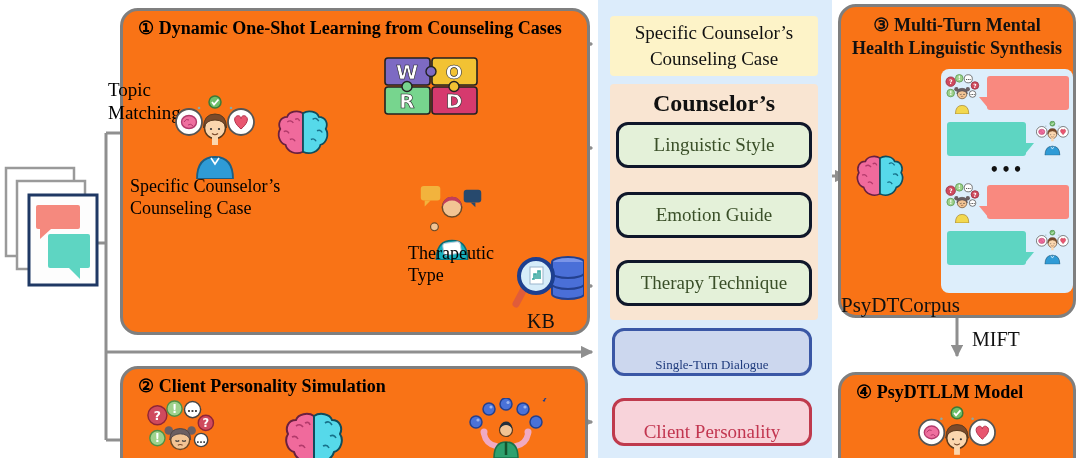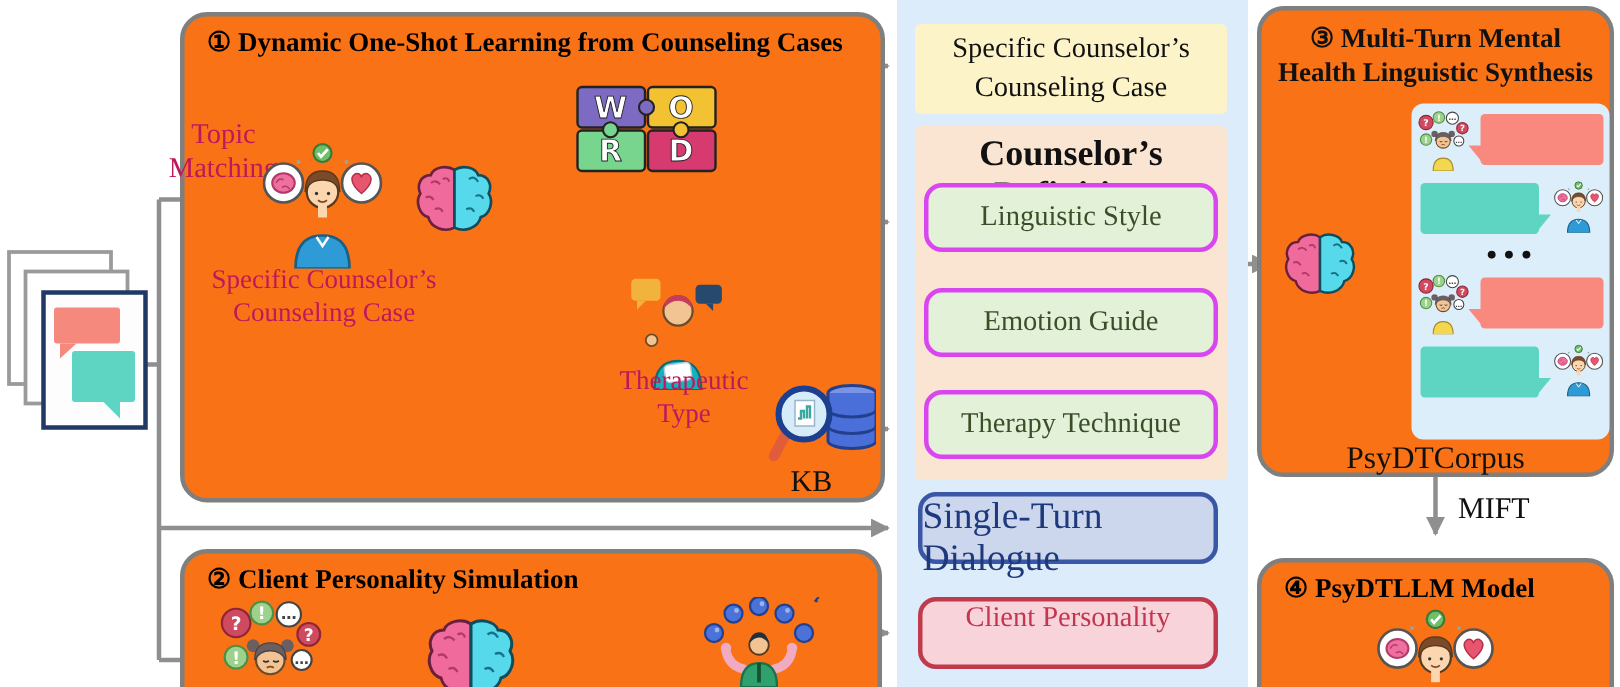--- a/index.html
+++ b/index.html
@@ -10,41 +10,41 @@
   svg.wires{position:absolute;left:0;top:0;pointer-events:none;}
   
   .obox{position:absolute;border:3px solid #7f7f7f;border-radius:18px;background:#f97316;}
   .obox .otitle{position:absolute;left:15px;top:6px;font-weight:bold;font-size:18px;white-space:nowrap;color:#000;}
   
   .panel-mid{position:absolute;left:598px;top:0;width:234px;height:458px;background:#dcecfb;}
   .case-box{position:absolute;left:12px;top:16px;width:208px;height:60px;background:#fdf3c8;border-radius:4px;
             display:flex;flex-direction:column;align-items:center;justify-content:center;font-size:19px;line-height:1.35;}
   .def-panel{position:absolute;left:12px;top:84px;width:208px;height:236px;background:#f9e5d2;border-radius:4px;}
   .def-title{position:absolute;left:0;top:6px;width:100%;text-align:center;font-weight:bold;font-size:24px;}
-  .gbox{position:absolute;left:6px;width:196px;height:46px;background:#e4f1d9;border:3px solid #d946ef;border-radius:12px;
+  .gbox{position:absolute;left:6px;width:196px;height:46px;background:#e4f1d9;border:3px solid #0f172a;border-radius:12px;
         display:flex;align-items:center;justify-content:center;font-size:19px;color:#3a4f28;}
   .g1{top:38px}.g2{top:108px}.g3{top:176px}
   .blue-box{position:absolute;left:14px;top:328px;width:200px;height:48px;background:#ccd7ee;border:3px solid #3a57a5;border-radius:12px;
-        display:flex;align-items:flex-start;justify-content:center;font-size:25px;color:#1e3a7c;}
+        display:flex;align-items:flex-end;justify-content:center;font-size:13px;color:#1e3a7c;}
   .red-box{position:absolute;left:14px;top:398px;width:200px;height:48px;background:#f8d3da;border:3px solid #bf3a4d;border-radius:12px;
-        display:flex;align-items:flex-start;justify-content:center;font-size:19px;color:#c23650;}
+        display:flex;align-items:flex-end;justify-content:center;font-size:19px;color:#c23650;}
   
-  .lbl{position:absolute;text-align:center;font-size:18px;line-height:1.22;color:#be185d;}
+  .lbl{position:absolute;text-align:left;font-size:18px;line-height:1.22;color:#000000;}
   
   .b3title{position:absolute;left:0;top:7px;width:100%;text-align:center;font-weight:bold;font-size:18px;line-height:1.25;white-space:nowrap;}
   .chatpanel{position:absolute;left:100px;top:62px;width:132px;height:224px;background:#ddeefb;border-radius:8px;
              padding:5px 4px 4px 4px;display:flex;flex-direction:column;gap:5px;}
   .crow{display:flex;align-items:flex-start;height:40px;}
   .bubble{position:relative;border-radius:3px;height:34px;}
   .bubble.salmon{background:#f9897f;flex:1;margin-left:4px;margin-top:2px;}
   .bubble.salmon::after{content:"";position:absolute;left:-8px;bottom:2px;border-top:11px solid #f9897f;border-left:9px solid transparent;}
   .bubble.teal{background:#5ed5c2;width:82px;margin-left:2px;margin-top:3px;}
   .bubble.teal::after{content:"";position:absolute;right:-8px;bottom:2px;border-top:11px solid #5ed5c2;border-right:9px solid transparent;}
   .dotsrow{height:14px;text-align:center;font-weight:bold;font-size:15px;letter-spacing:2px;line-height:12px;font-family:"DejaVu Sans",sans-serif;}
-  .corpus{position:absolute;left:0;top:286px;width:100%;text-align:center;font-size:21px;}
+  .corpus{position:absolute;left:0;top:286px;width:100%;font-size:21px;}
   .mift{position:absolute;left:972px;top:328px;font-size:20px;}
   .kb{position:absolute;left:524px;top:310px;font-size:20px;}
   .wordtxt{font-family:"DejaVu Sans",sans-serif;font-weight:bold;font-size:20px;fill:#fff;stroke:#222;stroke-width:.6px;text-anchor:middle;}
   .glyphtxt{font-family:"DejaVu Sans",sans-serif;font-weight:bold;text-anchor:middle;}
 </style>
 </head>
 <body>
 
 <div id="stage">
 

